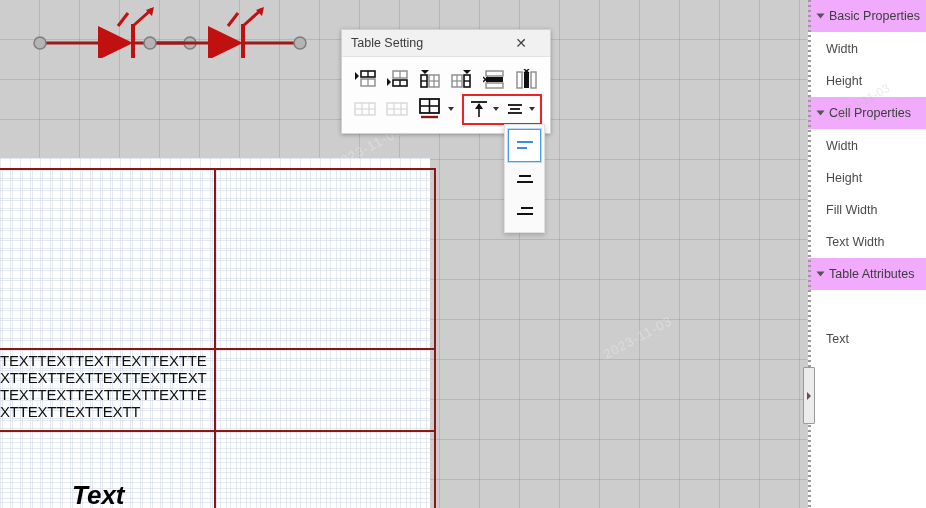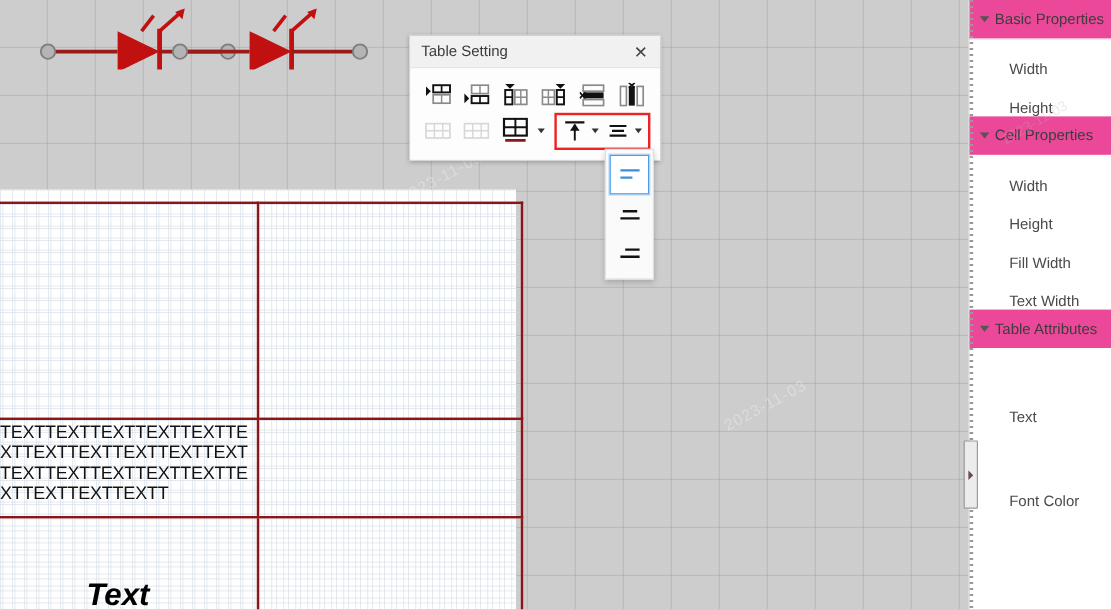--- a/index.html
+++ b/index.html
@@ -106,21 +106,21 @@
     background: #fdfdfd;
     box-shadow: 0 1px 4px rgba(0,0,0,.28);
     border: 1px solid #d2d2d2;
   }
   #ts-title {
     height: 26px;
     background: #f1f1f1;
     border-bottom: 1px solid #e2e2e2;
     display: flex;
     align-items: center;
-    padding: 0 8px 0 9px;
+    padding: 0 21px 0 9px;
   }
   #ts-title .t {
     flex: 1;
     font-size: 12.5px;
     color: #3b3b3b;
   }
   #ts-close {
     width: 16px; height: 16px;
     display: flex; align-items: center; justify-content: center;
     font-size: 14px;
@@ -188,41 +188,41 @@
   #sidebar {
     position: absolute;
     right: 0; top: 0;
     width: 118px;
     height: 508px;
     background: #ffffff;
     border-left: 1px solid #cfcfcf;
   }
   .sb-group {
     height: 32px;
-    background: #ec4899;
+    background: #f0abfc;
     display: flex;
     align-items: center;
     padding-left: 10px;
     border-bottom: 1px solid #ffffff;
     cursor: pointer;
   }
   .sb-group .tri {
     width: 0; height: 0;
     border-left: 5px solid #555;
     border-top: 4px solid transparent;
     border-bottom: 4px solid transparent;
     margin-right: 6px;
     transform: rotate(90deg);
   }
   .sb-group .lbl { font-size: 12.5px; color: #3d3d3d; }
   .sb-item {
     height: 32px;
     display: flex;
-    align-items: flex-end;
-    padding-left: 33px;
+    align-items: center;
+    padding-left: 18px;
     font-size: 12.5px;
     color: #4a4a4a;
     background: #fff;
     cursor: pointer;
   }
   .sb-spacer { background: #fff; }
 
   
   #splitter {
     position: absolute;
@@ -515,16 +515,13 @@
 
   <div class="sb-group">
     <div class="tri"></div>
     <div class="lbl">Table Attributes</div>
   </div>
   <div class="sb-item sb-spacer" style="height:32px;"></div>
   <div class="sb-item">
     <span>Text</span>
   </div>
   <div class="sb-item sb-spacer" style="height:38px;"></div>
-  <div class="sb-item">
-    <span>Font Color</span>
-  </div>
 </div>
 
 </body></html>

